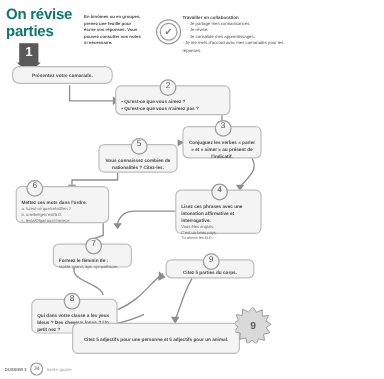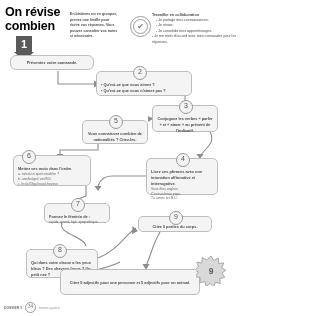--- a/index.html
+++ b/index.html
@@ -10,21 +10,21 @@
     color:#2b2b2b;
     position:relative;
     overflow:hidden;
   }
   .page{position:absolute;inset:0;}
   svg.wires{position:absolute;left:0;top:0;width:246px;height:316px;pointer-events:none;}
 
   .title{
     position:absolute;left:5px;top:5px;width:62px;
     font-weight:bold;font-size:12.5px;line-height:1.12;
-    color:#000000;letter-spacing:-0.2px;
+    color:#0f766e;letter-spacing:-0.2px;
   }
 
   .intro{
     position:absolute;left:70px;top:12px;width:48px;
     font-size:3.6px;line-height:1.55;font-weight:bold;color:#4a4a4a;
   }
 
   .collab{
     position:absolute;left:152px;top:13px;width:86px;
   }
@@ -150,21 +150,21 @@
       <polygon points="56.5,154 63.5,154 60,159"></polygon>
       <polygon points="94.5,186 101.5,186 98,191"></polygon>
       <polygon points="132.5,226 138,231 132,234"></polygon>
       <polygon points="142.5,264 149.5,264 146,270"></polygon>
       <polygon points="148,116 153,119 148,122"></polygon>
     </g>
   </svg>
 
   <div class="title">
     <span>On révise</span><br>
-    <span>combien</span>
+    <span>parties</span>
   </div>
 
   <div class="intro">En binômes ou en groupes, prenez une feuille pour écrire vos réponses. Vous pouvez consulter vos notes si nécessaire.</div>
 
   <div class="seal">
     <div class="inner">✔</div>
   </div>
 
   <div class="collab">
     <div class="ctitle">Travailler en collaboration</div>

